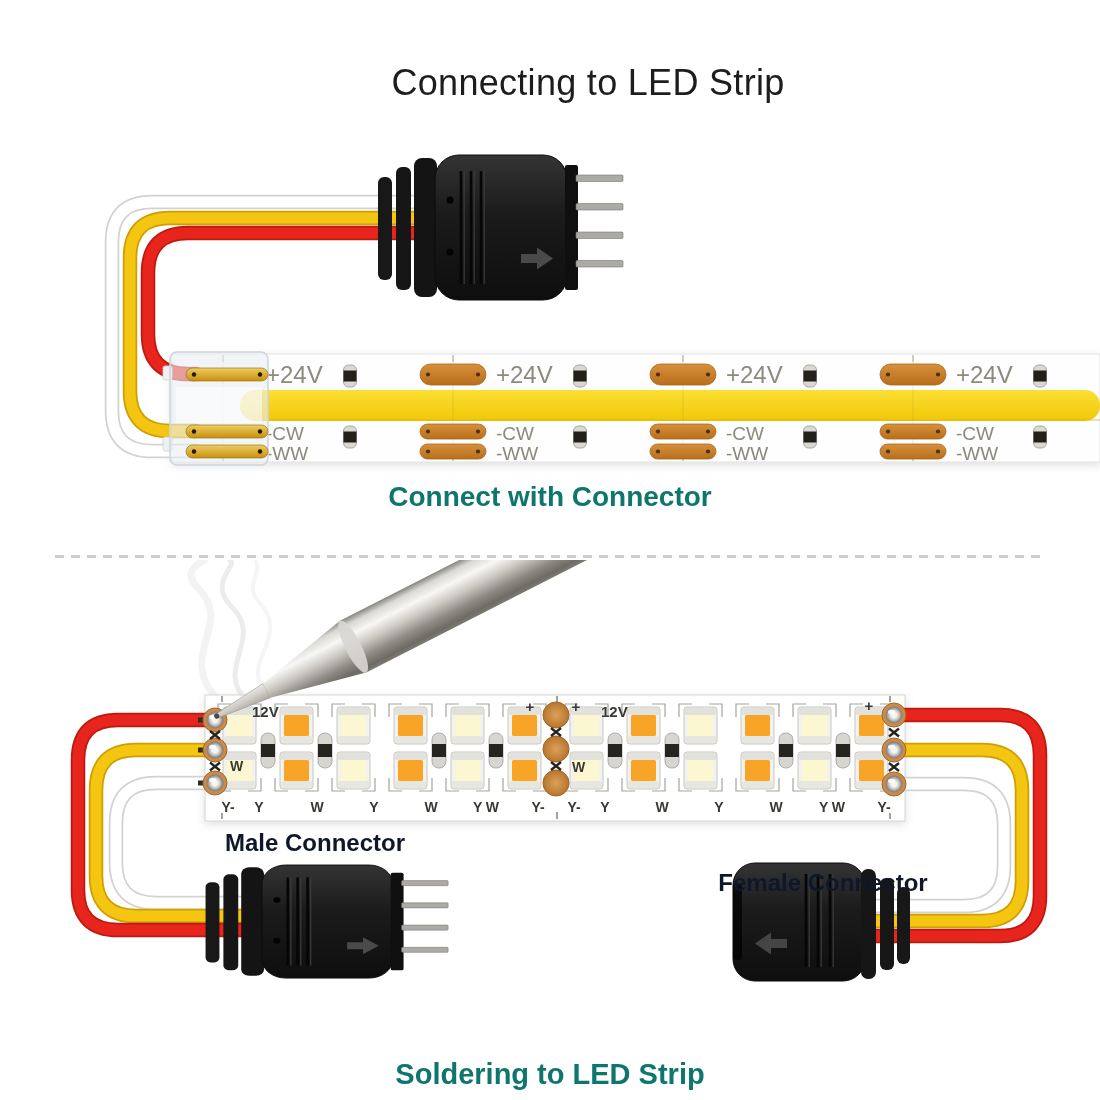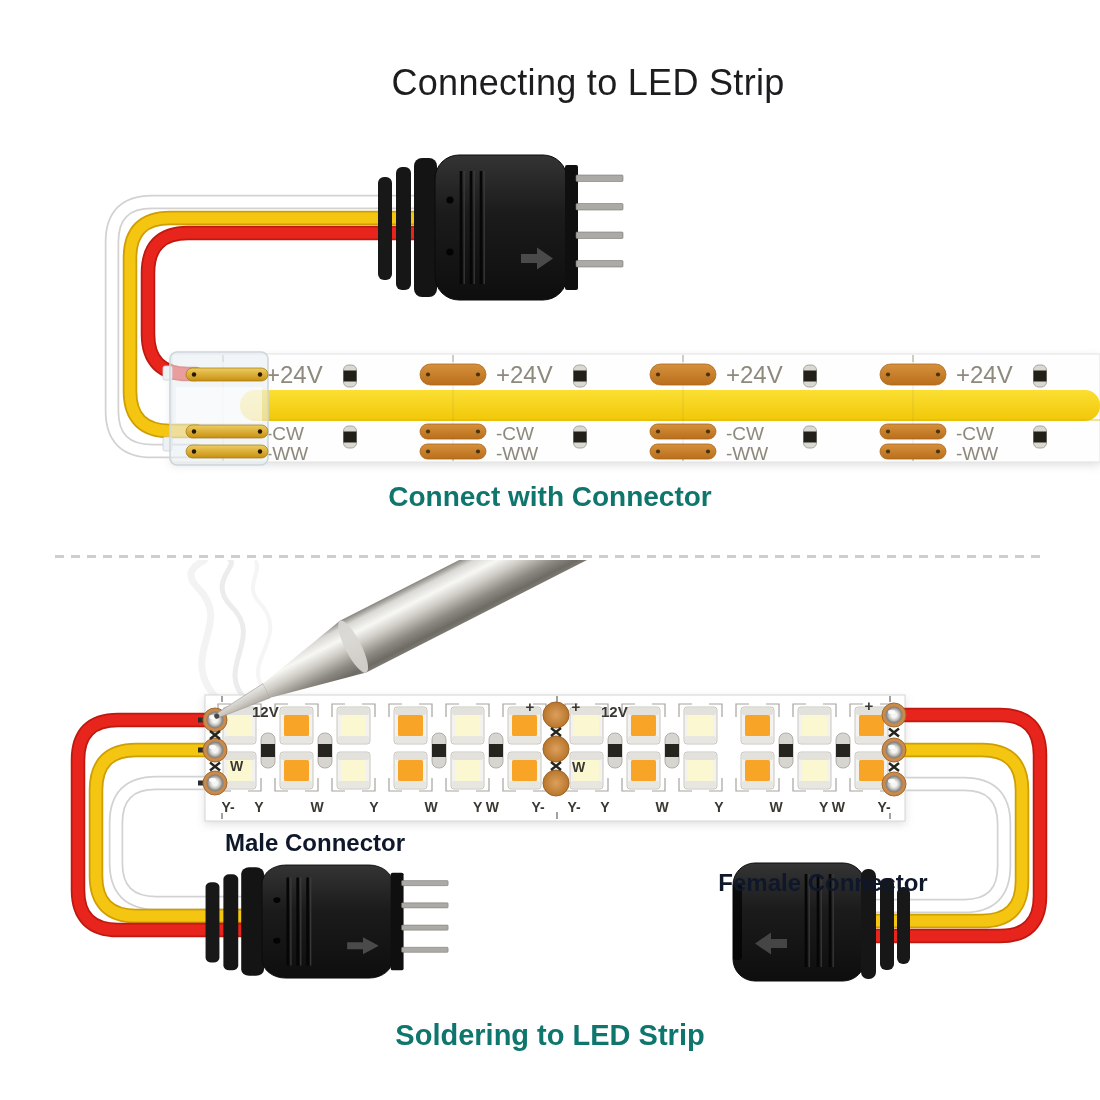--- a/index.html
+++ b/index.html
@@ -2,21 +2,21 @@
 <html><head>
 <meta charset="utf-8">
 <style>
   html,body{margin:0;padding:0;background:#fff;}
   body{width:1100px;height:1100px;font-family:"Liberation Sans",sans-serif;}
   .stage{position:relative;width:1100px;height:1100px;background:#fff;overflow:hidden;}
   .abs{position:absolute;}
   .title{top:62px;left:0;width:100%;text-align:center;font-size:36px;font-weight:400;color:#1d1d1f;letter-spacing:.3px;padding-left:38px;}
   .cap{left:0;width:100%;text-align:center;font-size:28px;font-weight:700;color:#0f766e;}
   #cap1{top:481px;}
-  #cap2{top:1019px;font-size:29px;}
+  #cap2{top:1058px;font-size:29px;}
   .connlab{font-size:24px;font-weight:600;color:#0f172a;text-align:center;width:320px;}
   #mlab{left:155px;top:829px;}
   #flab{left:663px;top:829px;margin-top:40px;}
   .divider{top:555px;left:55px;width:990px;height:3px;
     background:repeating-linear-gradient(90deg,#cdcdcd 0 9px,rgba(255,255,255,0) 9px 16px);}
   svg{position:absolute;left:0;}
   svg text{font-family:"Liberation Sans",sans-serif;}
   .padlab{font-size:24px;font-weight:500;fill:#8d897c;}
   .padlab.sm{font-size:19px;}
   .s2lab{font-size:14px;font-weight:700;fill:#3a3832;}

